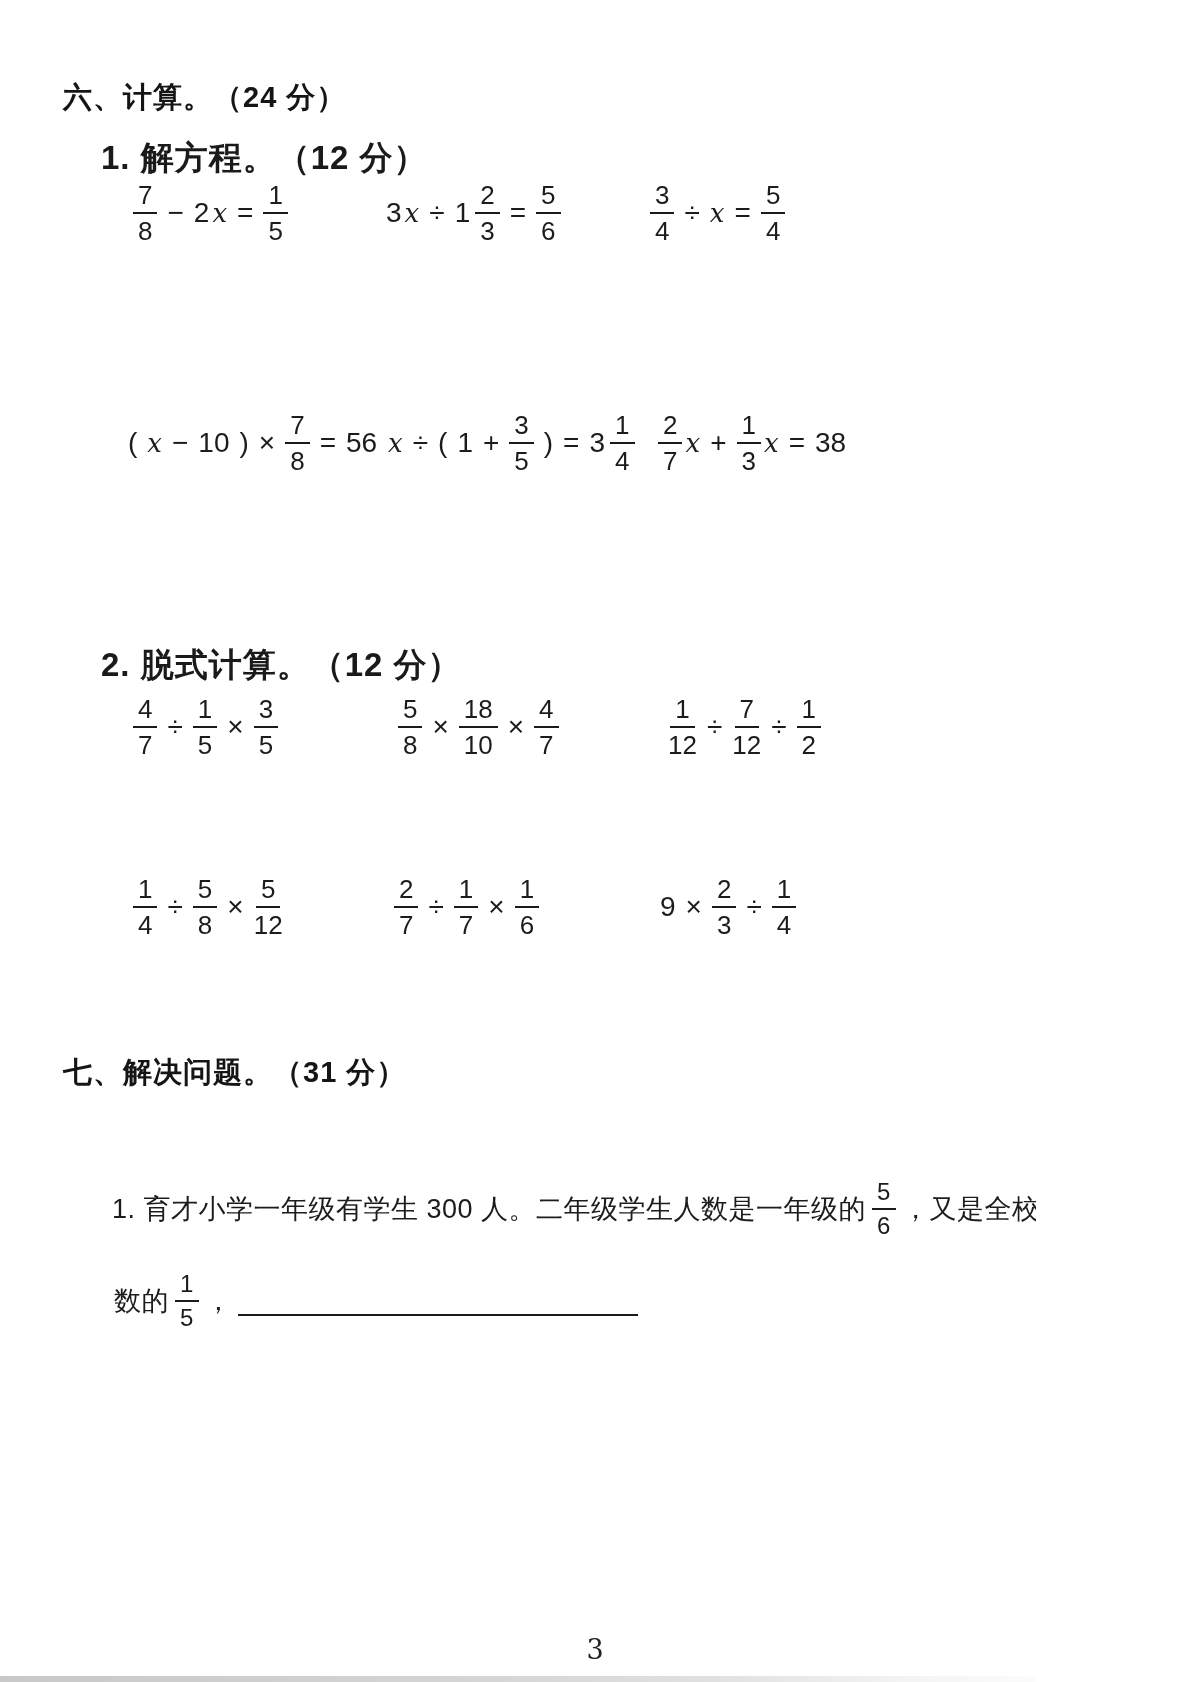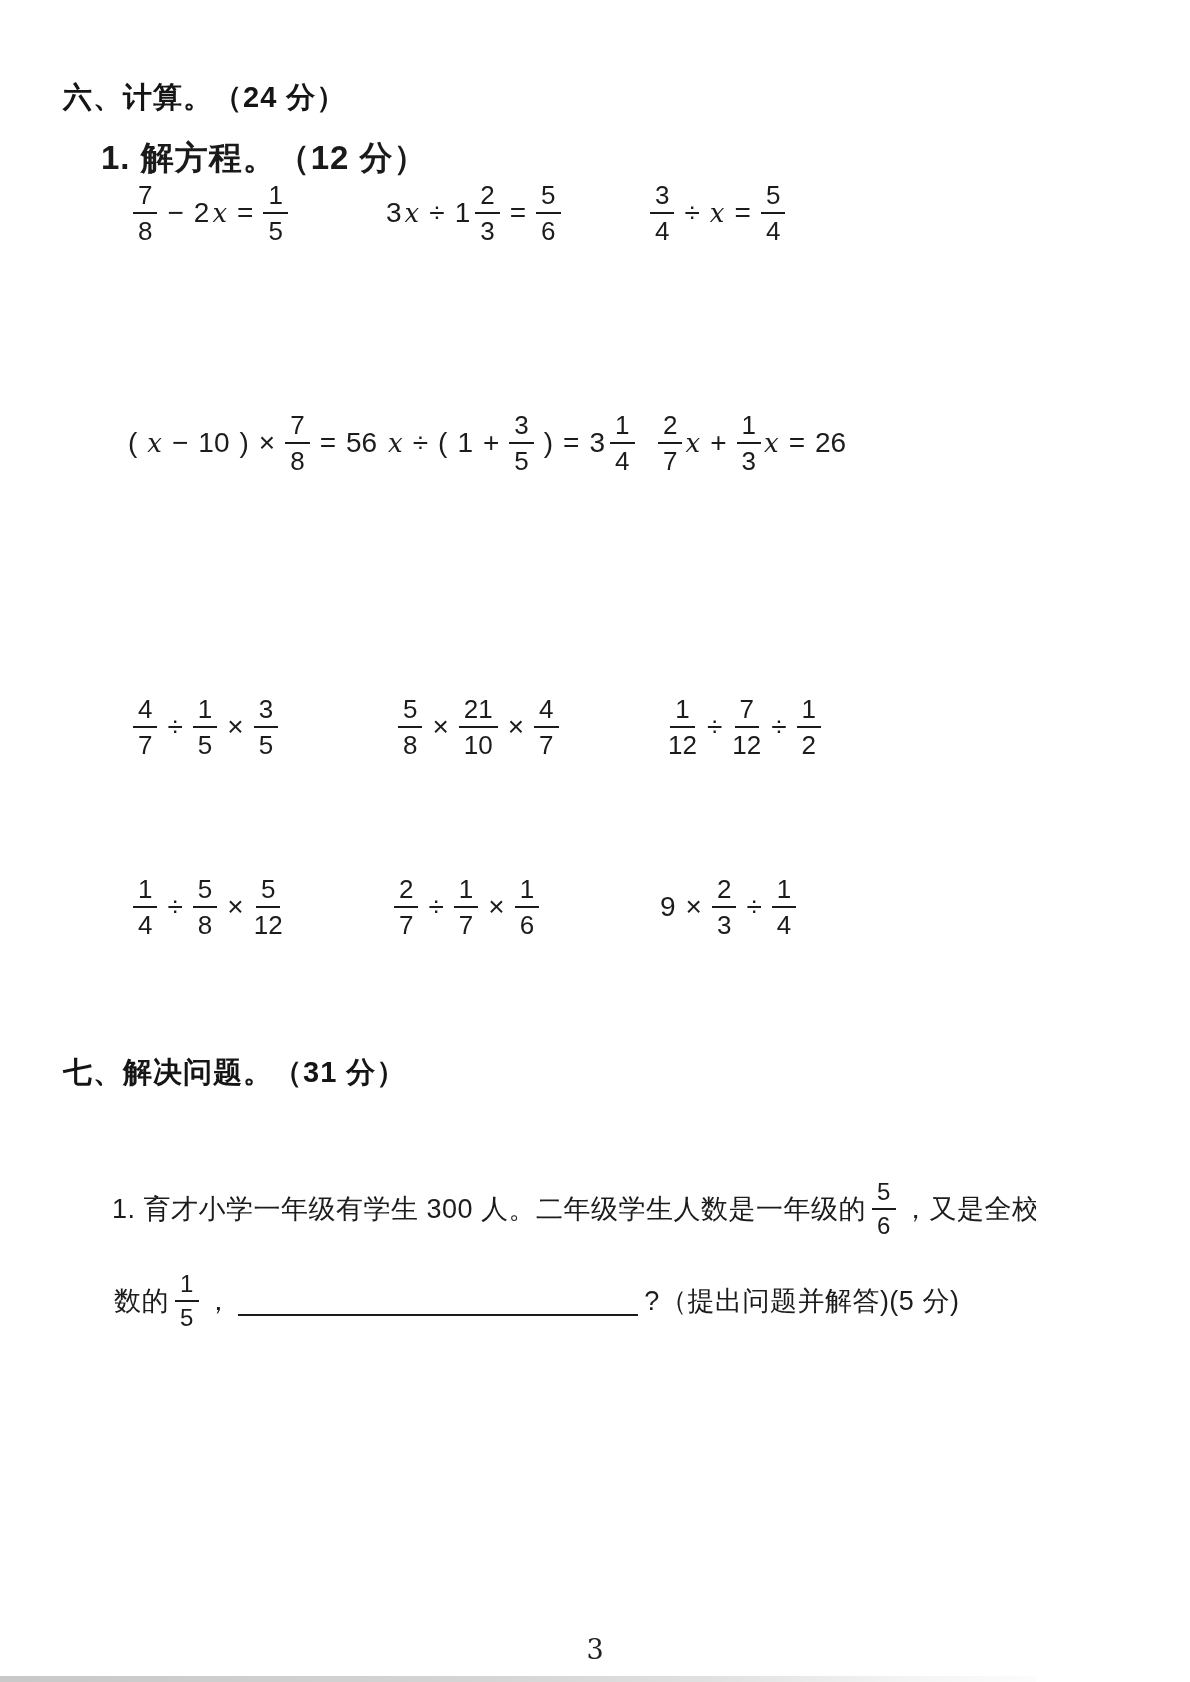--- a/index.html
+++ b/index.html
@@ -147,23 +147,24 @@
         <span class="fd">7</span>
       </span>
       <span class="vx tok tight">x</span>
       <span class="tok">+</span>
       <span class="frac">
         <span class="fn">1</span>
         <span class="fd">3</span>
       </span>
       <span class="vx tok tight">x</span>
       <span class="tok">=</span>
-      <span class="tok">26</span>
-    </div>
-
+      <span class="tok">38</span>
+    </div>
+
+  <div class="abs sub-item" style="left:101px;top:643px;">2. 脱式计算。（12 分）</div>
 
   <div class="abs math" style="left:133px;top:696px;">
       <span class="frac">
         <span class="fn">4</span>
         <span class="fd">7</span>
       </span>
       <span class="tok">÷</span>
       <span class="frac">
         <span class="fn">1</span>
         <span class="fd">5</span>
@@ -174,21 +175,21 @@
         <span class="fd">5</span>
       </span>
     </div>
   <div class="abs math" style="left:398px;top:696px;">
       <span class="frac">
         <span class="fn">5</span>
         <span class="fd">8</span>
       </span>
       <span class="tok">×</span>
       <span class="frac">
-        <span class="fn">21</span>
+        <span class="fn">18</span>
         <span class="fd">10</span>
       </span>
       <span class="tok">×</span>
       <span class="frac">
         <span class="fn">4</span>
         <span class="fd">7</span>
       </span>
     </div>
   <div class="abs math" style="left:668px;top:696px;">
       <span class="frac">
@@ -264,19 +265,18 @@
       <span class="tok">，又是全校学生人</span>
     </div>
   <div class="abs math prose" style="left:114px;top:1272px;text-align:center;">
       <span class="tok">数的</span>
       <span class="frac">
         <span class="fn">1</span>
         <span class="fd">5</span>
       </span>
       <span class="tok">，</span>
       <span class="blank" style="width: 400px;"></span>
-      <span class="tok">?（提出问题并解答)(5 分)</span>
     </div>
 
   <div class="abs page-number" style="left:0;width:1190px;top:1634px;">3</div>
 
   <div class="scan-edge"></div>
 </div>
 
 </body></html>

